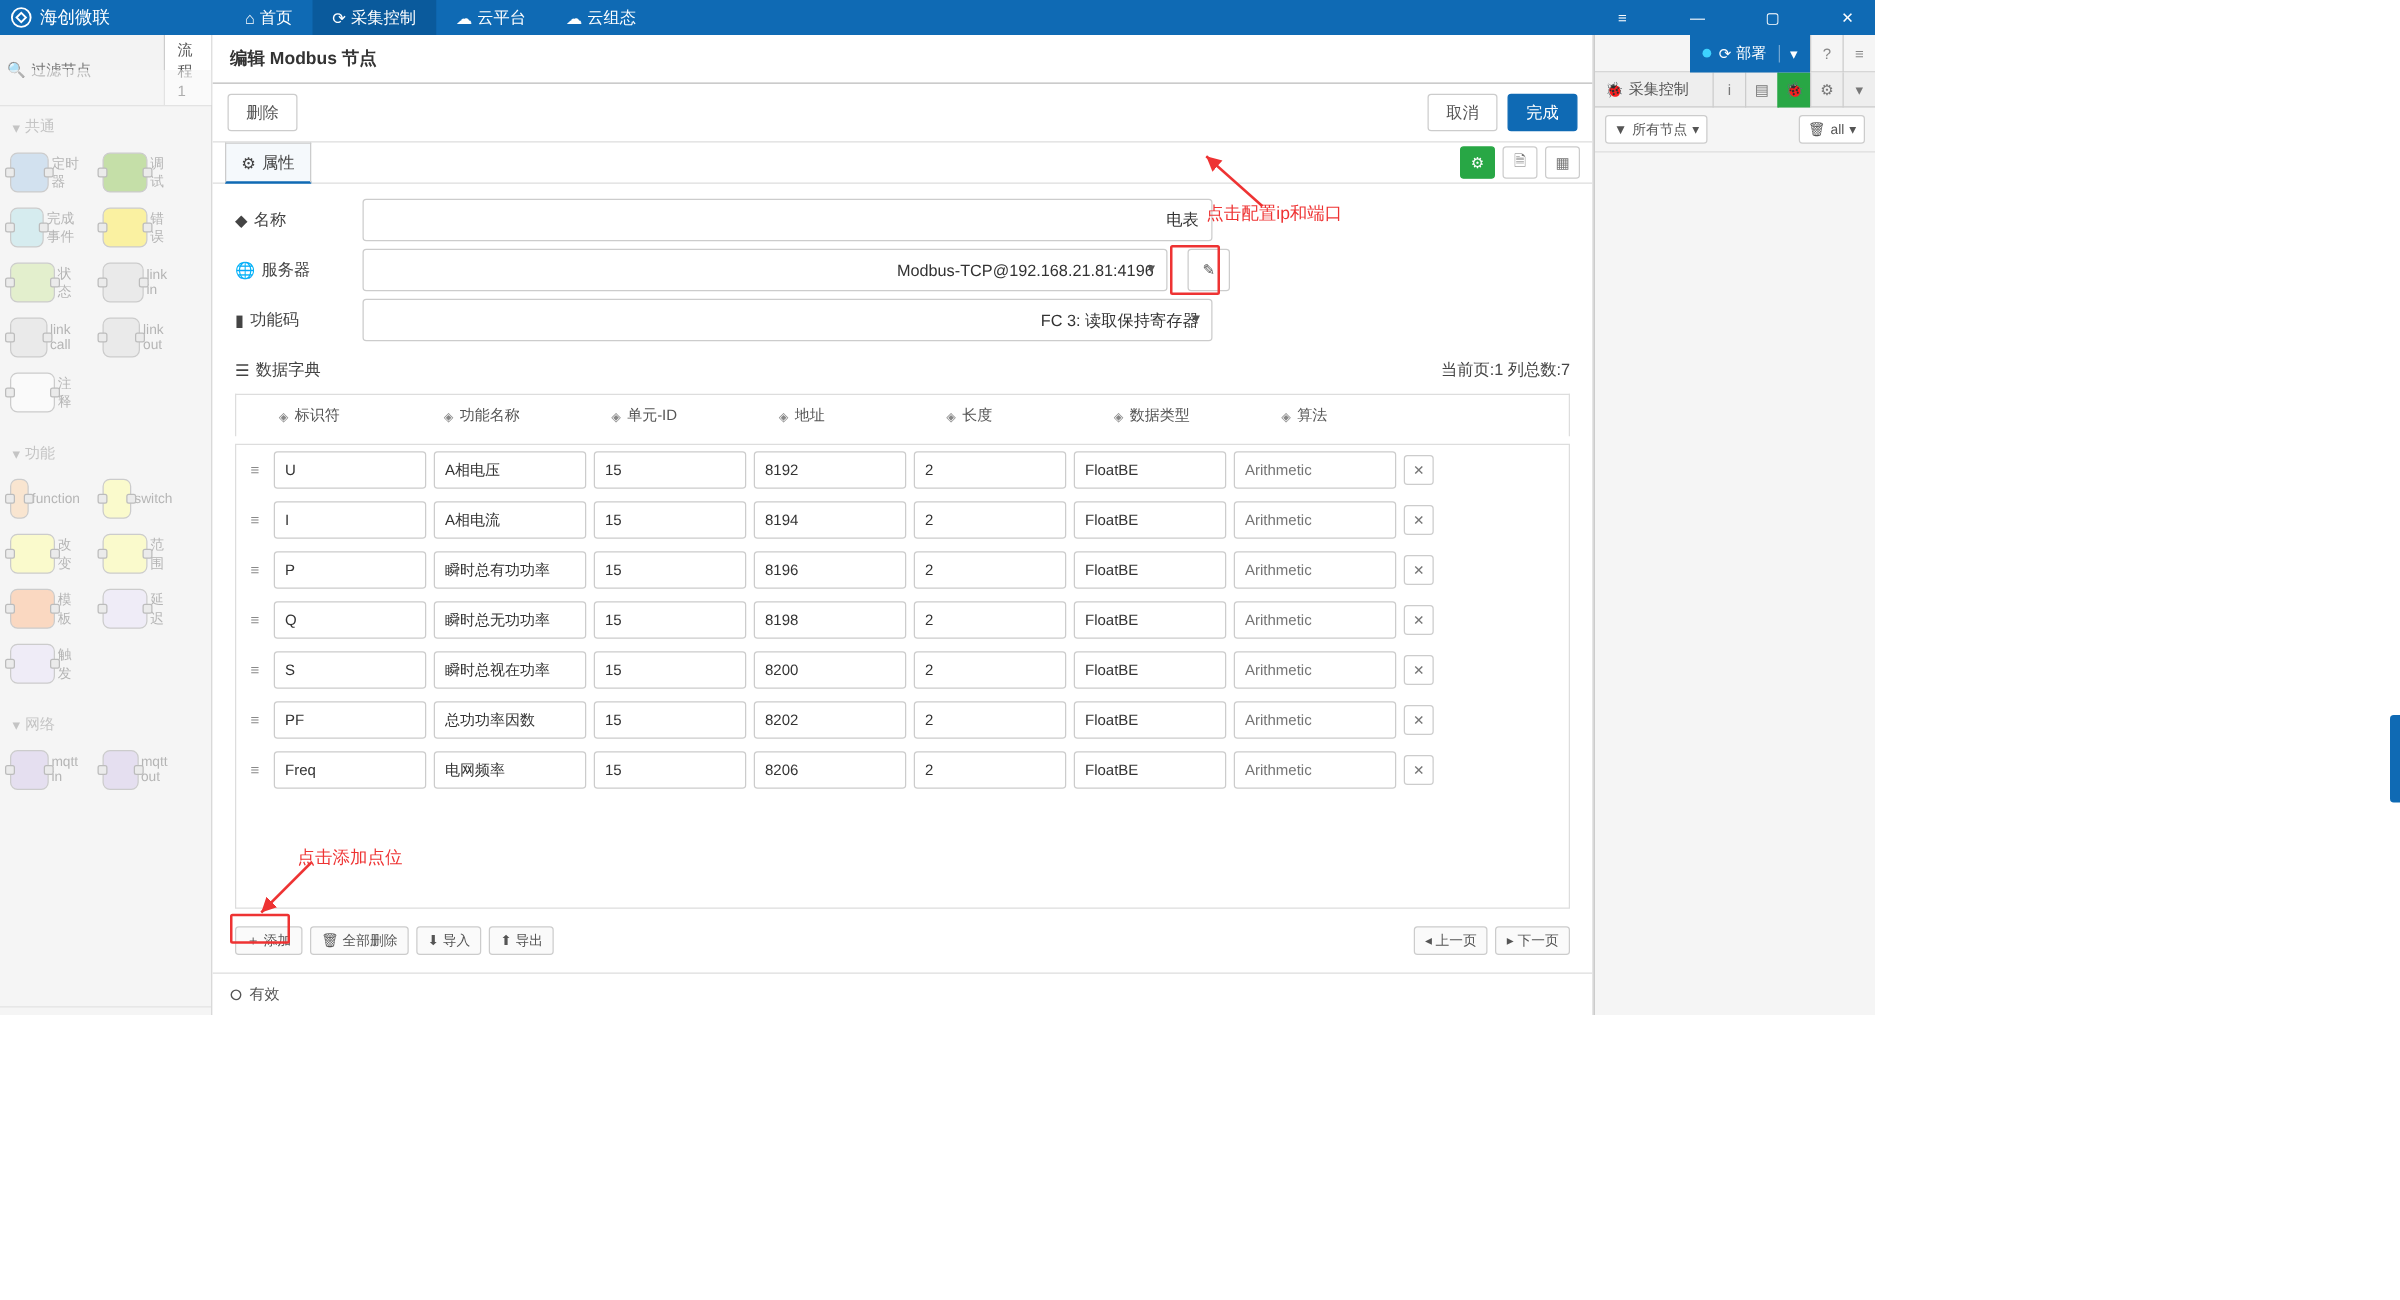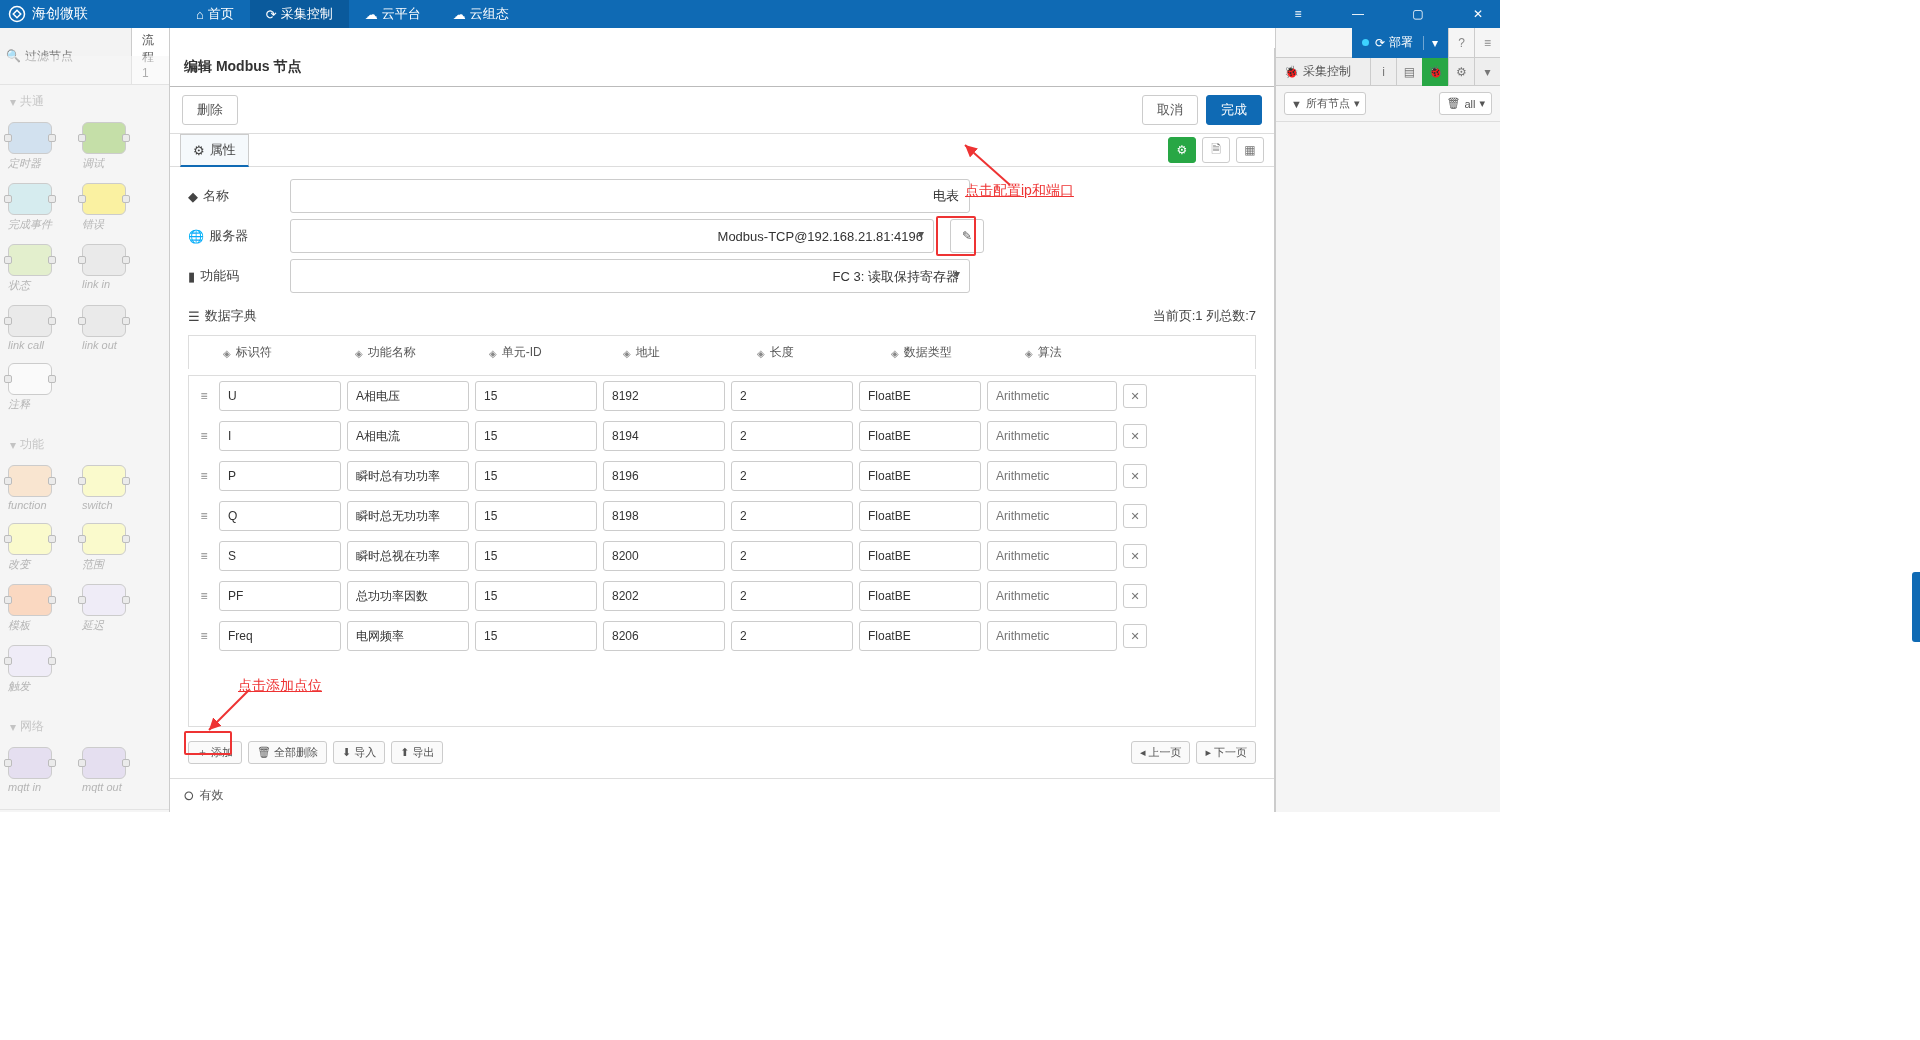--- a/index.html
+++ b/index.html
@@ -20,21 +20,21 @@
 .main { flex: 1; display: flex; overflow: hidden; }
 
 
 .palette { width: 170px; background: #f3f3f3; border-right: 1px solid #ccc; position: relative; display: flex; flex-direction: column; }
 .palette .search-row { display: flex; align-items: center; border-bottom: 1px solid #ccc; }
 .palette .search { flex: 1; display: flex; align-items: center; padding: 4px 6px; gap: 4px; color: #888; }
 .palette .search input { border: none; background: transparent; font-size: 12px; width: 100px; outline: none; }
 .palette .tab { border-left: 1px solid #ccc; background: #fff; padding: 4px 10px; font-size: 12px; }
 .palette .group-hdr { padding: 8px 10px; color: #888; font-size: 12px; display: flex; align-items: center; gap: 4px; }
 .palette .nodes { display: flex; flex-wrap: wrap; gap: 12px 18px; padding: 4px 8px 16px; }
-.palette .node { width: 56px; display: flex; flex-direction: column; align-items: flex-start; gap: 2px; font-size: 11px; color: #666; position: relative; font-style: italic; }
+.palette .node { width: 56px; display: flex; flex-direction: row; align-items: center; gap: 2px; font-size: 11px; color: #666; position: relative; }
 .palette .node .chip { width: 44px; height: 32px; border-radius: 6px; border: 1px solid #999; display: flex; align-items: center; justify-content: center; position: relative; }
 .palette .node .port-l, .palette .node .port-r { position: absolute; width: 8px; height: 8px; border: 1px solid #777; background: #ddd; border-radius: 2px; top: 50%; transform: translateY(-50%); }
 .palette .node .port-l { left: -5px; }
 .palette .node .port-r { right: -5px; }
 .palette-overlay { position: absolute; inset: 28px 0 0 0; background: rgba(245,245,245,0.55); pointer-events: none; }
 .palette .footer { margin-top: auto; border-top: 1px solid #ccc; display: flex; justify-content: flex-end; gap: 6px; padding: 3px 6px; }
 
 
 .editor { flex: 1; display: flex; flex-direction: column; background: #fff; border-right: 1px solid #ccc; overflow: hidden; }
 .editor-hdr { padding: 10px 14px; border-bottom: 1px solid #bbb; font-size: 14px; font-weight: 600; color: #333; }
@@ -49,21 +49,21 @@
 
 .editor-body { flex: 1; overflow: hidden; display: flex; flex-direction: column; padding: 12px 18px 6px; gap: 6px; }
 .form-row { display: flex; align-items: center; gap: 12px; }
 .form-row .flabel { width: 90px; display: flex; align-items: center; gap: 5px; font-size: 13px; color: #444; }
 .form-row .finput { flex: 1; max-width: 680px; height: 34px; border: 1px solid #ccc; border-radius: 3px; padding: 0 10px; font-size: 13px; color: #333; text-align: right; }
 .form-row select.finput { appearance: none; background: #fff; }
 .form-row .select-wrap { position: relative; flex: 1; max-width: 680px; display:flex; }
 .form-row .select-wrap::after { content: "▾"; position: absolute; right: 10px; top: 8px; color: #555; pointer-events: none; }
 .pencil-wrap { width: 34px; height: 34px; border: 1px solid #ccc; border-radius: 3px; display: flex; align-items: center; justify-content: center; margin-left: 4px; cursor: pointer; position: relative; }
 .red-box { position: absolute; border: 2px solid #e33; border-radius: 2px; pointer-events: none; }
-.annot { position: absolute; color: #e33; font-size: 14px; font-weight: 500; pointer-events: none; text-decoration: underline; }
+.annot { position: absolute; color: #e33; font-size: 14px; font-weight: 500; pointer-events: none; }
 .arrow-svg { position: absolute; pointer-events: none; }
 
 .dict-hdr { display: flex; align-items: center; justify-content: space-between; padding: 8px 0 4px; color: #444; font-size: 13px; }
 .dict-cols { display: flex; align-items: center; border: 1px solid #ddd; border-bottom: none; background: #fff; padding: 8px 6px; gap: 6px; font-size: 12px; color: #555; }
 .dict-cols .col { display: flex; align-items: center; gap: 3px; }
 .dict-body { border: 1px solid #ddd; flex: 1; overflow: auto; position: relative; }
 .dict-row { display: flex; align-items: center; gap: 6px; padding: 5px 6px; }
 .dict-row .handle { width: 18px; color: #888; text-align: center; cursor: grab; }
 .dict-row .cell { height: 30px; border: 1px solid #ccc; border-radius: 3px; padding: 0 8px; font-size: 12px; color: #333; background:#fff; }
 .dict-row select.cell { appearance: none; }
@@ -292,21 +292,21 @@
           </div>
         </div>
 
       <div class="palette-overlay"></div>
       <div class="footer">
         
         
       </div>
     </div>
 
-    <div class="editor" style="position:relative;margin-top:20px;">
+    <div class="editor" style="position:relative;">
       <div class="editor-hdr">编辑 Modbus 节点</div>
       <div class="editor-toolbar">
         <button class="btn">删除</button>
         <div style="flex:1"></div>
         <button class="btn">取消</button>
         <button class="btn primary">完成</button>
       </div>
       <div class="editor-tabs">
         <div class="etab">
             <span>⚙</span>

